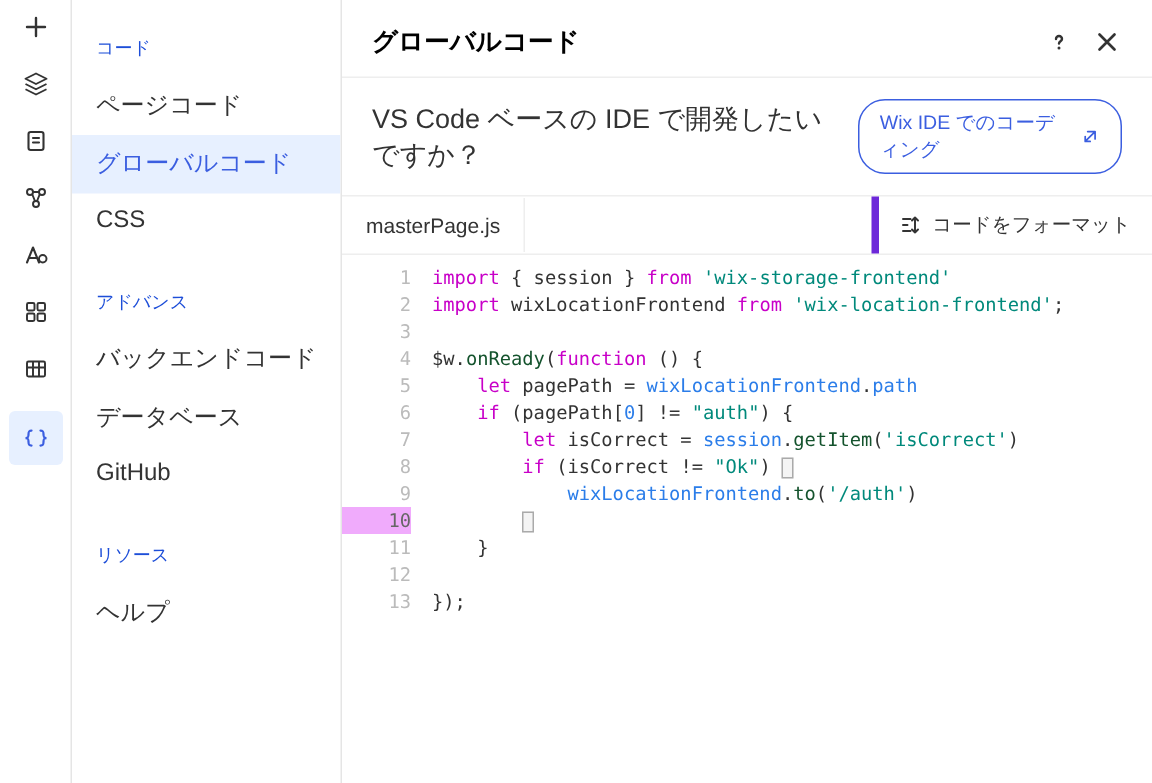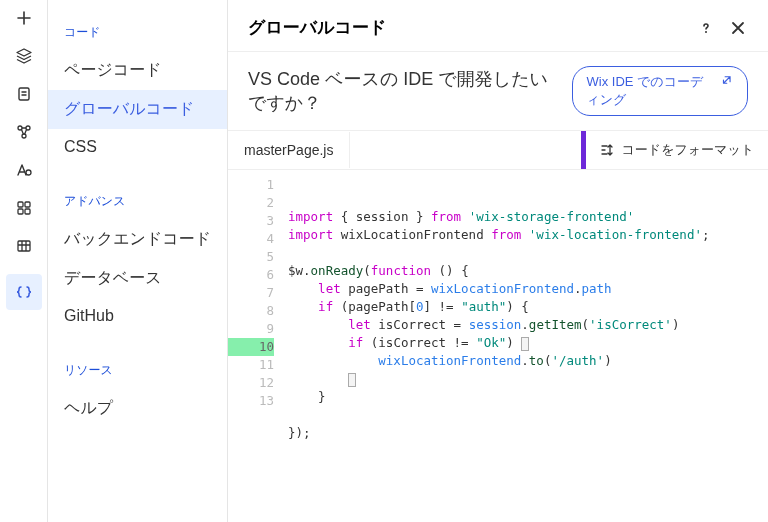--- a/index.html
+++ b/index.html
@@ -11,30 +11,30 @@
 .sec-title { font-size: 12px; color: #1d4ed8; padding: 4px 16px 10px; }
 .nav-item { font-size: 16px; color: #333; padding: 9px 16px; cursor: pointer; }
 .nav-item.active { background: #e7f0ff; color: #3b5ee0; }
 .sec-gap { height: 24px; }
 .main { flex: 1; display: flex; flex-direction: column; }
 .header { display: flex; align-items: center; padding: 16px 20px 12px; border-bottom: 1px solid #eee; }
 .header h1 { font-size: 17px; font-weight: 700; flex: 1; }
 .header .hic { width: 20px; height: 20px; margin-left: 12px; cursor: pointer; display: flex; align-items: center; justify-content: center; color: #333; }
 .promo { display: flex; align-items: center; padding: 14px 20px; gap: 14px; border-bottom: 1px solid #eee; }
 .promo-text { font-size: 18px; color: #333; }
-.promo-link { font-size: 13px; color: #3b5ee0; border: 1px solid #3b5ee0; border-radius: 18px; padding: 6px 14px; cursor: pointer; display: inline-flex; gap: 6px; }
+.promo-link { font-size: 13px; color: #3b5ee0; border: 1px solid #3b5ee0; border-radius: 18px; padding: 6px 14px; cursor: pointer; display: inline-flex; align-items: center; gap: 6px; }
 .tabs { display: flex; align-items: center; border-bottom: 1px solid #eee; }
 .tab { padding: 10px 16px; font-size: 14px; color: #333; border-right: 1px solid #eee; cursor: pointer; text-align: center; }
 .tabs .spacer { flex: 1; }
 .fmt-btn { padding: 10px 14px; font-size: 13px; color: #333; cursor: pointer; display: inline-flex; align-items: center; gap: 6px; border-left: 5px solid #6d28d9; }
 .editor { flex: 1; display: flex; font-family: ui-monospace, Menlo, Consolas, monospace; font-size: 12.5px; overflow: auto; background: #fff; }
 .gutter { width: 60px; text-align: right; color: #bbb; padding: 6px 14px 6px 0; line-height: 18px; user-select: none; }
 .gutter div { height: 18px; }
-.gutter .sel { background: #86efac; color: #666; }
-.code { flex: 1; padding: 6px 0; line-height: 18px; white-space: pre; color: #333; margin-top: 32px; }
+.gutter .sel { background: #f0abfc; color: #666; }
+.code { flex: 1; padding: 6px 0; line-height: 18px; white-space: pre; color: #333; }
 .code div { height: 18px; }
 .kw { color: #c800c8; }
 .fn { color: #14532d; }
 .str { color: #00897b; }
 .ident { color: #333; }
 .var2 { color: #2b7de9; }
 .num { color: #2b7de9; }
 .cursor-box { display:inline-block; border:1px solid #aaa; width:8px; height:14px; vertical-align:middle; background:#f4f4f4; }
 svg { display: block; }
 </style>

